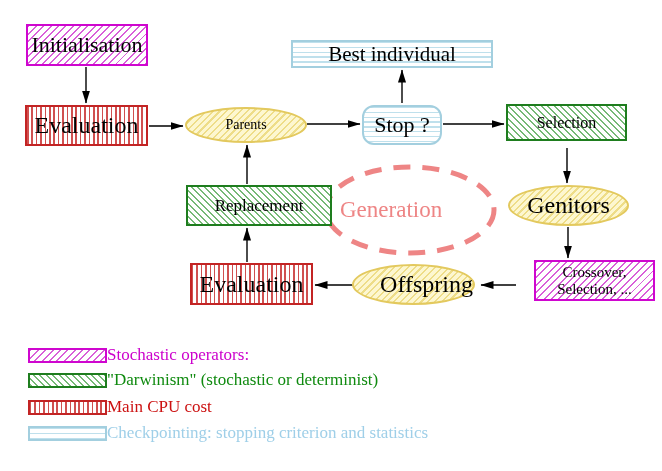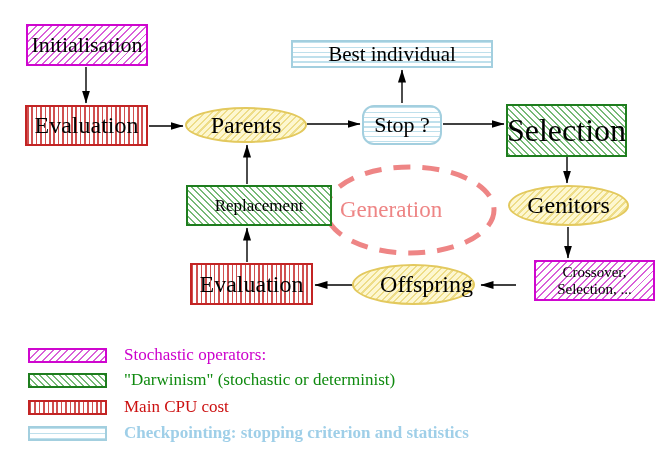--- a/index.html
+++ b/index.html
@@ -34,27 +34,27 @@
   .arrows{position:absolute;left:0;top:0;z-index:1;}
   .gen-label{
     position:absolute;z-index:2;display:flex;align-items:center;justify-content:flex-start;
     color:#ee8585;font-size:23px;
   }
   .legend-row{
     position:absolute;left:28px;display:flex;align-items:center;height:18px;z-index:2;
     font-size:17px;white-space:nowrap;
   }
   .swatch{width:79px;height:15px;box-sizing:border-box;flex:0 0 auto;}
-  .legend-text{margin-left:17px;}
+  .legend-text{}
   .legend-text2{margin-left:12px;}
   .t-magenta{color:#cc00cc;}
   .t-yellow{color:#f0c420;}
   .t-green{color:#0f8a0f;}
   .t-red{color:#cc1111;}
-  .t-cyan{color:#9fcfe8;font-weight:bold;}
+  .t-cyan{color:#9fcfe8;}
   .two-line{white-space:normal;line-height:17px;font-size:15px;margin-left:18px;}
 </style>
 </head>
 <body>
 
 <div class="stage">
 
   <svg class="arrows" width="662" height="471">
     <defs>
       <marker id="ah" markerUnits="userSpaceOnUse" markerWidth="14" markerHeight="10" refX="12.5" refY="5" orient="auto">
@@ -78,33 +78,33 @@
   </svg>
 
   <div class="node hatch-magenta" style="left:26px;top:24px;width:122px;height:42px;font-size:22px;">
     <span>Initialisation</span>
   </div>
 
   <div class="node stripe-red" style="left:25px;top:105px;width:123px;height:41px;font-size:24px;">
     <span>Evaluation</span>
   </div>
 
-  <div class="node ellipse" style="left:185px;top:107px;width:122px;height:36px;font-size:24px;">
+  <div class="node ellipse" style="left:185px;top:107px;width:122px;height:36px;font-size:14px;">
     <span>Parents</span>
   </div>
 
   <div class="node stripe-cyan" style="left:291px;top:40px;width:202px;height:28px;font-size:21px;">
     <span>Best individual</span>
   </div>
 
   <div class="node stripe-cyan" style="left:362px;top:105px;width:80px;height:40px;font-size:22px;border-radius:12px;justify-content:center;">
     <span>Stop ?</span>
   </div>
 
-  <div class="node hatch-green" style="left:506px;top:104px;width:121px;height:53px;font-size:32px;">
+  <div class="node hatch-green" style="left:506px;top:104px;width:121px;height:37px;font-size:16px;">
     <span>Selection</span>
   </div>
 
   <div class="node ellipse" style="left:508px;top:185px;width:121px;height:41px;font-size:24px;">
     <span>Genitors</span>
   </div>
 
   <div class="node hatch-magenta two-line" style="left:516px;top:260px;width:121px;height:41px;">
     <span>
       <span>Crossover,</span><br>

